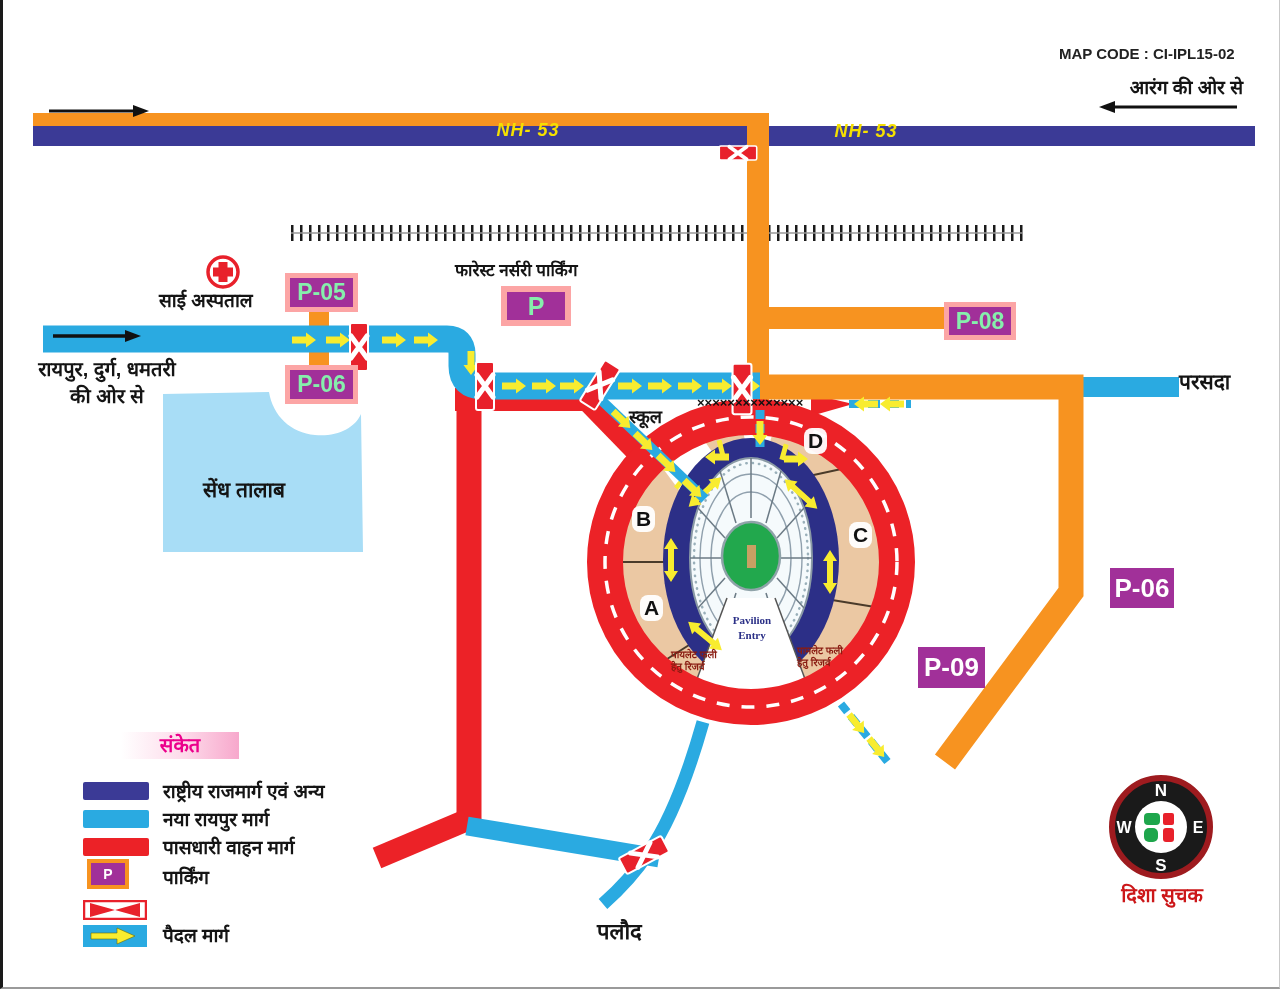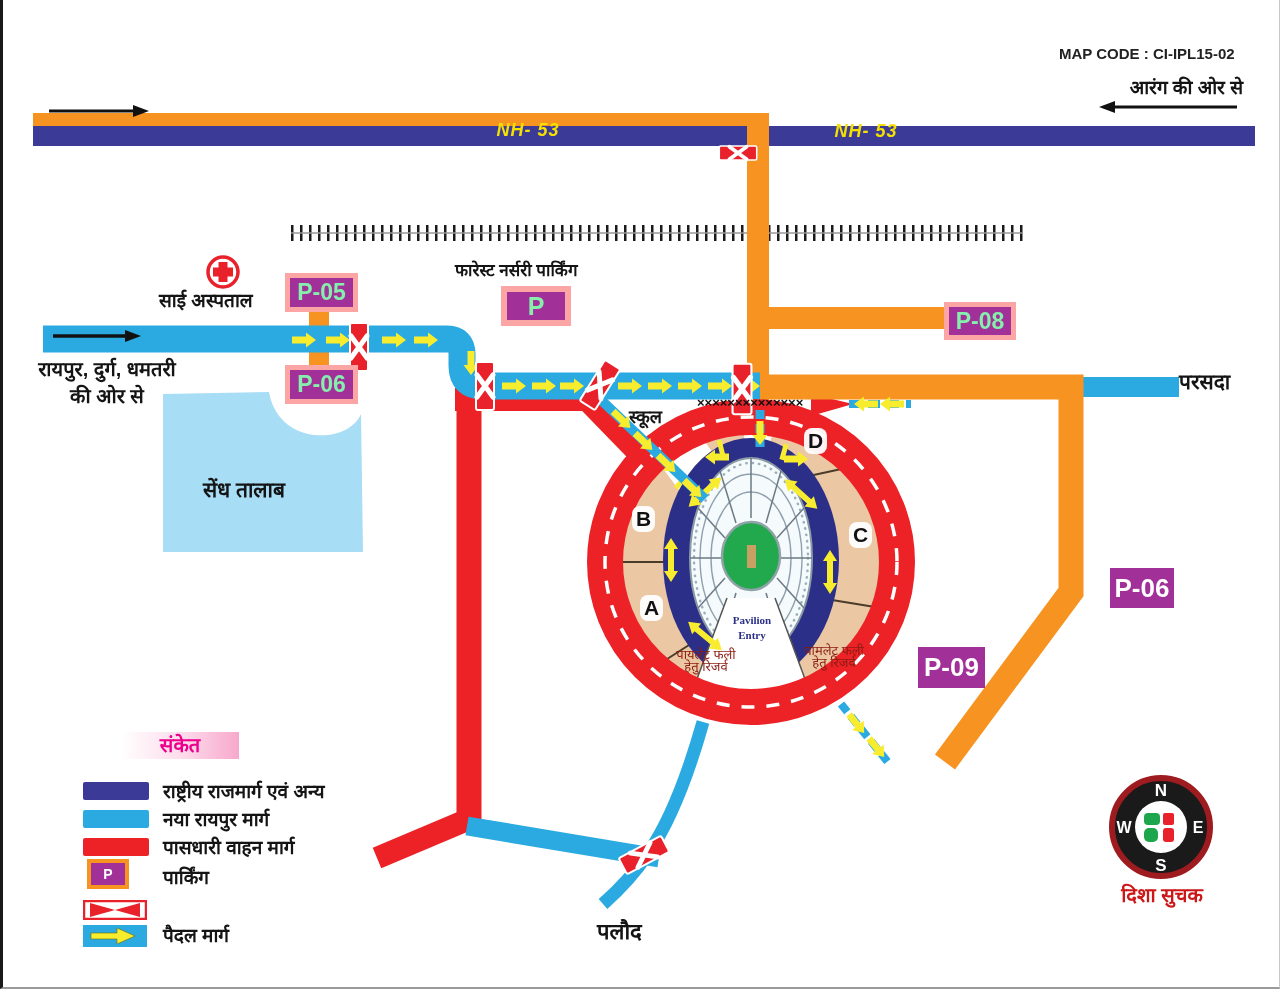--- a/index.html
+++ b/index.html
@@ -44,21 +44,21 @@
   .chip{
     position:absolute;background:rgba(255,255,255,.95);border-radius:8px;
     font-size:21px;font-weight:700;color:#111;padding:0 4px;line-height:26px;
   }
   .pavilion{
     position:absolute;left:713px;top:613px;width:72px;text-align:center;
     color:#2b3087;font-family:"Liberation Serif","DejaVu Serif",serif;
     font-size:11px;font-weight:700;line-height:15px;
   }
   .rsv{
-    position:absolute;text-align:center;font-size:13px;font-weight:400;
+    position:absolute;font-size:10px;font-weight:700;
     color:#8a1c12;line-height:12px;white-space:nowrap;
   }
   .rsvL{left:668px;top:649px;width:70px;}
   .rsvR{left:794px;top:645px;width:74px;}
   .legend-hd{
     position:absolute;left:118px;top:732px;width:118px;height:27px;line-height:27px;
     text-align:center;font-size:20px;font-weight:700;color:#ec008c;
     background:linear-gradient(90deg,#ffffff 0%,#fdd9e9 55%,#f7a8cc 100%);
   }
   .lg-label{position:absolute;left:160px;font-size:19px;font-weight:700;color:#141414;white-space:nowrap;}

